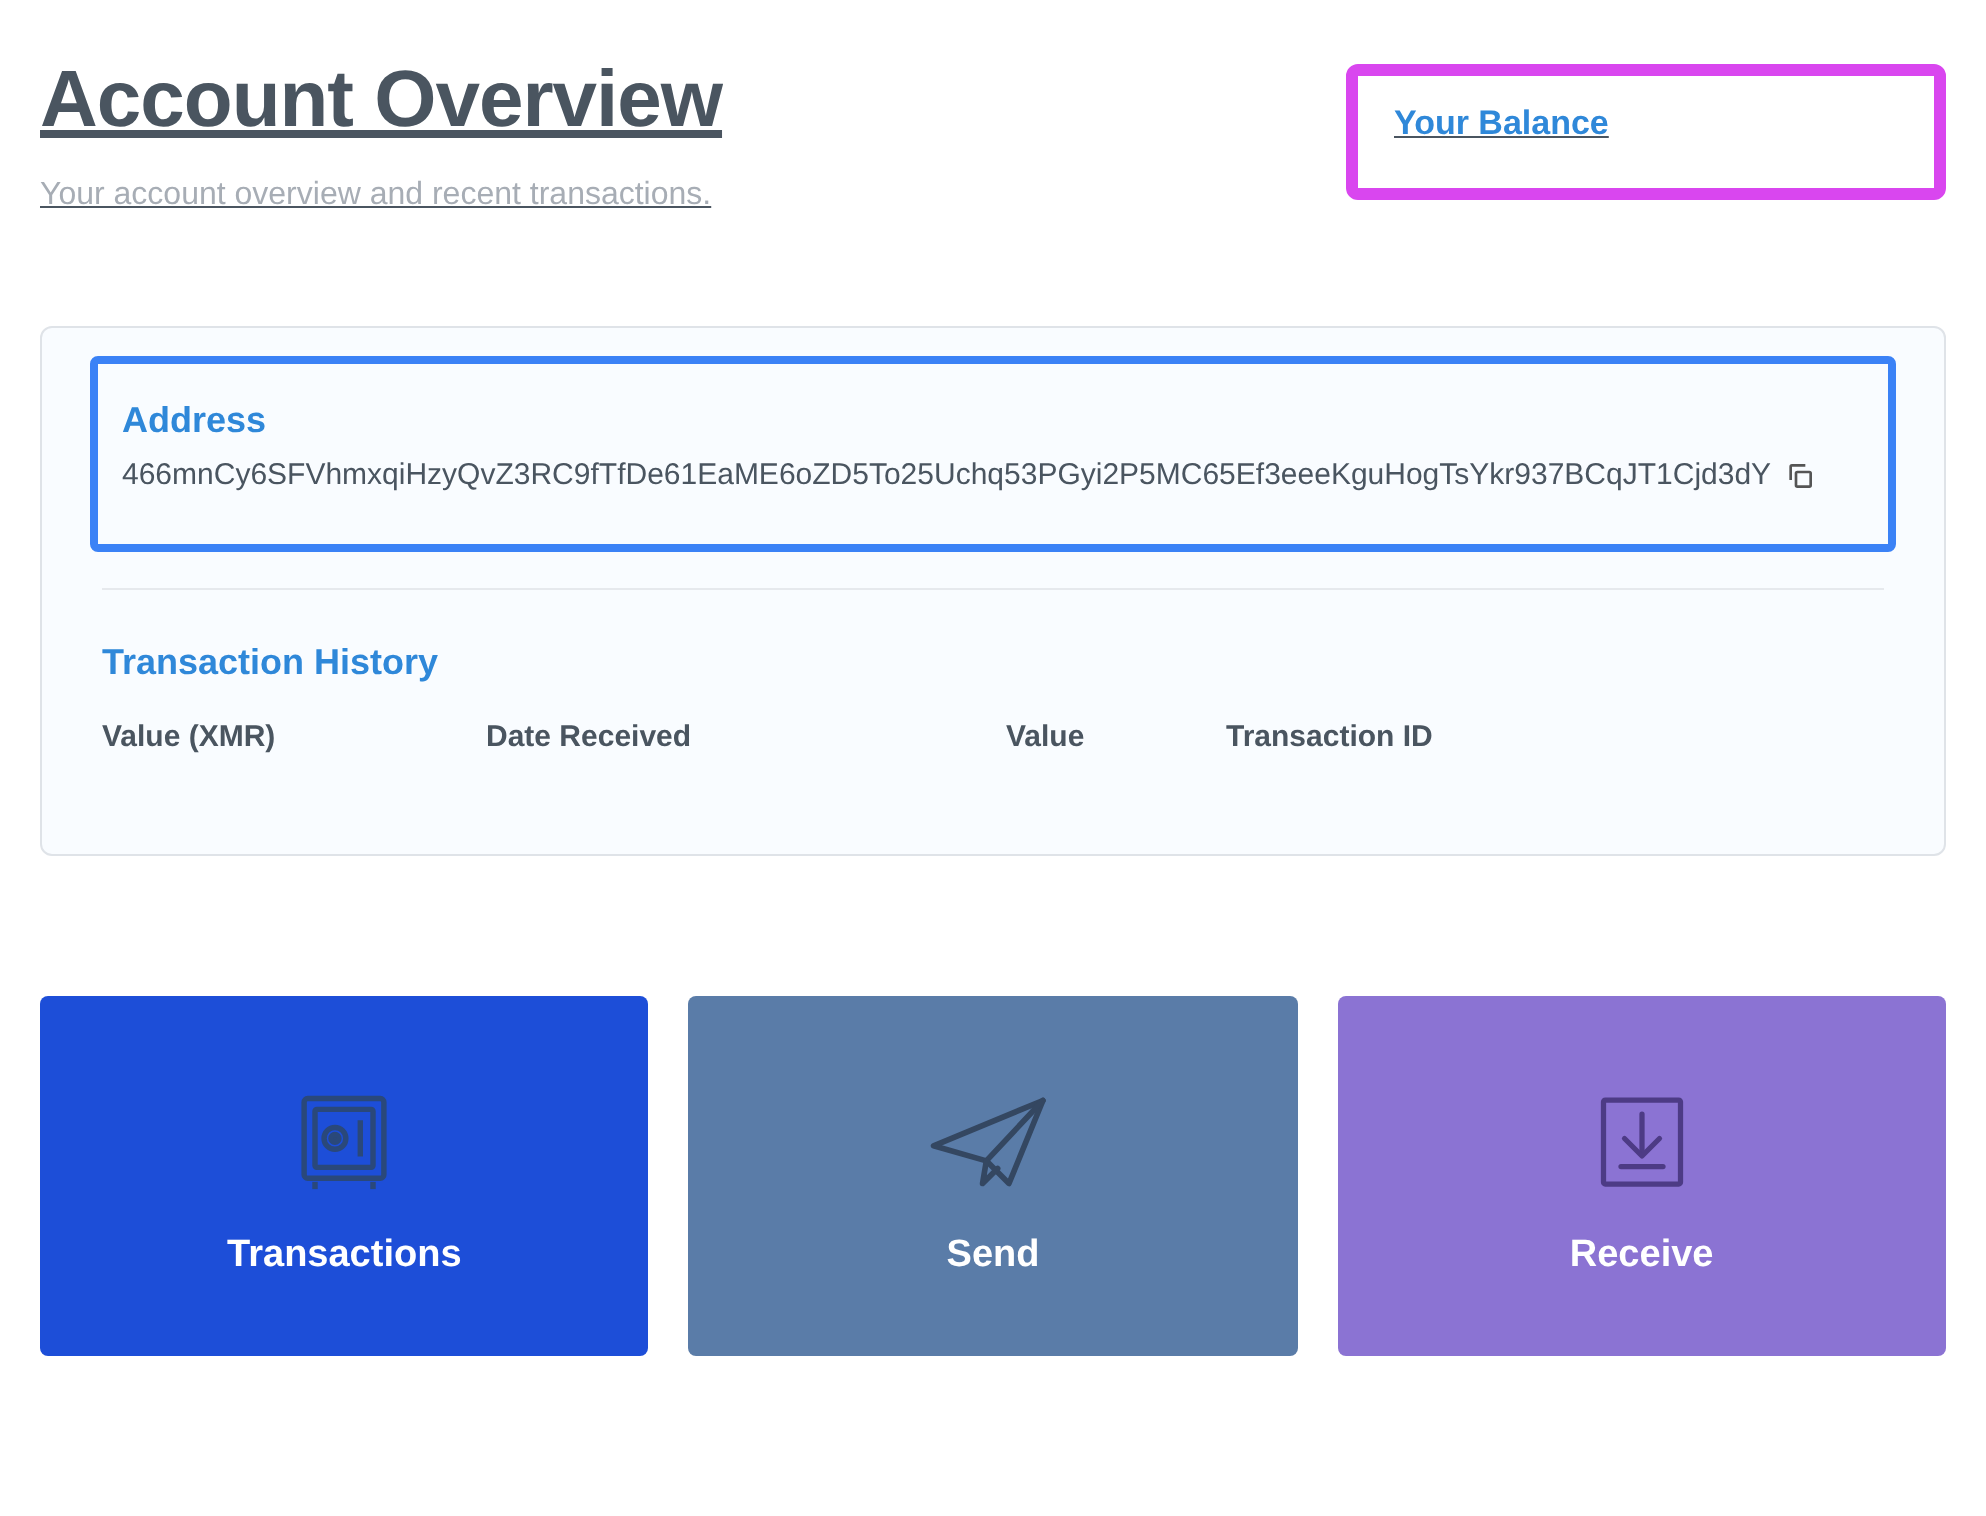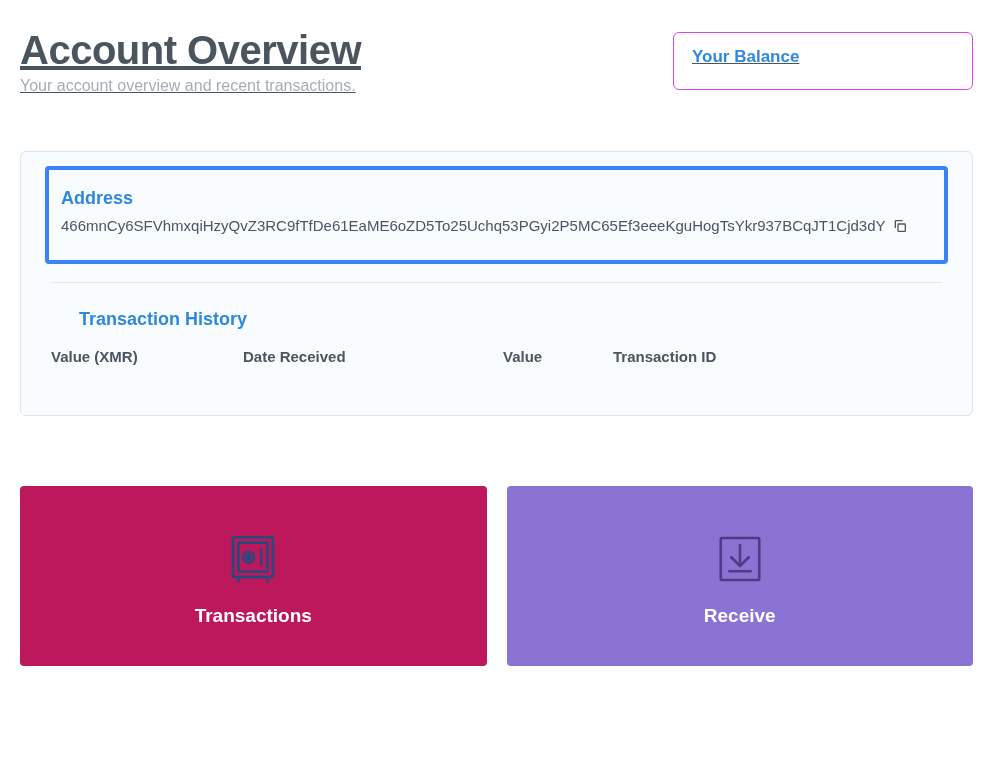--- a/index.html
+++ b/index.html
@@ -23,24 +23,24 @@
     }
     .title {
       font-size: 40px;
       font-weight: 700;
       color: #4a5560;
       letter-spacing: -0.5px;
     }
     .subtitle {
       font-size: 16px;
       color: #a7adb5;
-      margin-top: 4px;
+      margin-top: 16px;
     }
     .balance-card {
-      border: 1px solid #d946ef;
+      border: 6px solid #d946ef;
       border-radius: 6px;
       padding: 14px 18px;
       min-width: 300px;
       margin-top: 4px;
     }
     .balance-label {
       font-size: 17px;
       font-weight: 700;
       color: #2f88d9;
       margin-bottom: 8px;
@@ -85,21 +85,20 @@
     .divider {
       height: 1px;
       background: #e6e9ed;
       margin: 18px 0 26px 0;
     }
     .tx-section-label {
       font-size: 18px;
       font-weight: 700;
       color: #2f88d9;
       margin-bottom: 18px;
-      margin-left: 28px;
     }
     .tx-headers {
       display: flex;
       font-size: 15px;
       font-weight: 700;
       color: #4a5560;
     }
     .col-value { width: 160px; }
     .col-date  { width: 260px; margin-left: 32px; }
     .col-mixin { width: 110px; }
@@ -114,21 +113,21 @@
       flex: 1;
       height: 180px;
       border-radius: 4px;
       display: flex;
       flex-direction: column;
       align-items: center;
       justify-content: center;
       cursor: pointer;
       color: #fff;
     }
-    .tile-blue   { background: #be185d; }
+    .tile-blue   { background: #1d4ed8; }
     .tile-slate  { background: #5a7ca8; }
     .tile-purple { background: #8b73d3; }
     .tile-icon-wrap {
       height: 68px;
       display: flex;
       align-items: center;
       justify-content: center;
     }
     .tile-label {
       font-size: 19px;
@@ -183,20 +182,30 @@
         <circle cx="27" cy="30" r="6"></circle>
         <circle cx="27" cy="30" r="2.2" fill="#2a487a"></circle>
         <line x1="41" y1="20" x2="41" y2="40"></line>
         <line x1="16" y1="54" x2="16" y2="58"></line>
         <line x1="48" y1="54" x2="48" y2="58"></line>
       </svg>
     </div>
     <div class="tile-label">Transactions</div>
   </div>
 
+  <div class="tile tile-slate">
+    <div class="tile-icon-wrap">
+      <svg width="66" height="56" viewBox="0 0 70 56" fill="none" stroke="#344761" stroke-width="3" stroke-linejoin="round" stroke-linecap="round">
+        <path d="M4 30 L62 6 L44 50 L32 38 Z"></path>
+        <path d="M32 38 L62 6"></path>
+        <path d="M32 38 L30 50 L38 42"></path>
+      </svg>
+    </div>
+    <div class="tile-label">Send</div>
+  </div>
 
   <div class="tile tile-purple">
     <div class="tile-icon-wrap">
       <svg width="56" height="56" viewBox="0 0 64 64" fill="none" stroke="#4d3b85" stroke-width="3" stroke-linejoin="round" stroke-linecap="round">
         <rect x="10" y="8" width="44" height="48" rx="1"></rect>
         <line x1="32" y1="16" x2="32" y2="38"></line>
         <polyline points="22,30 32,40 42,30"></polyline>
         <line x1="20" y1="46" x2="44" y2="46"></line>
       </svg>
     </div>

